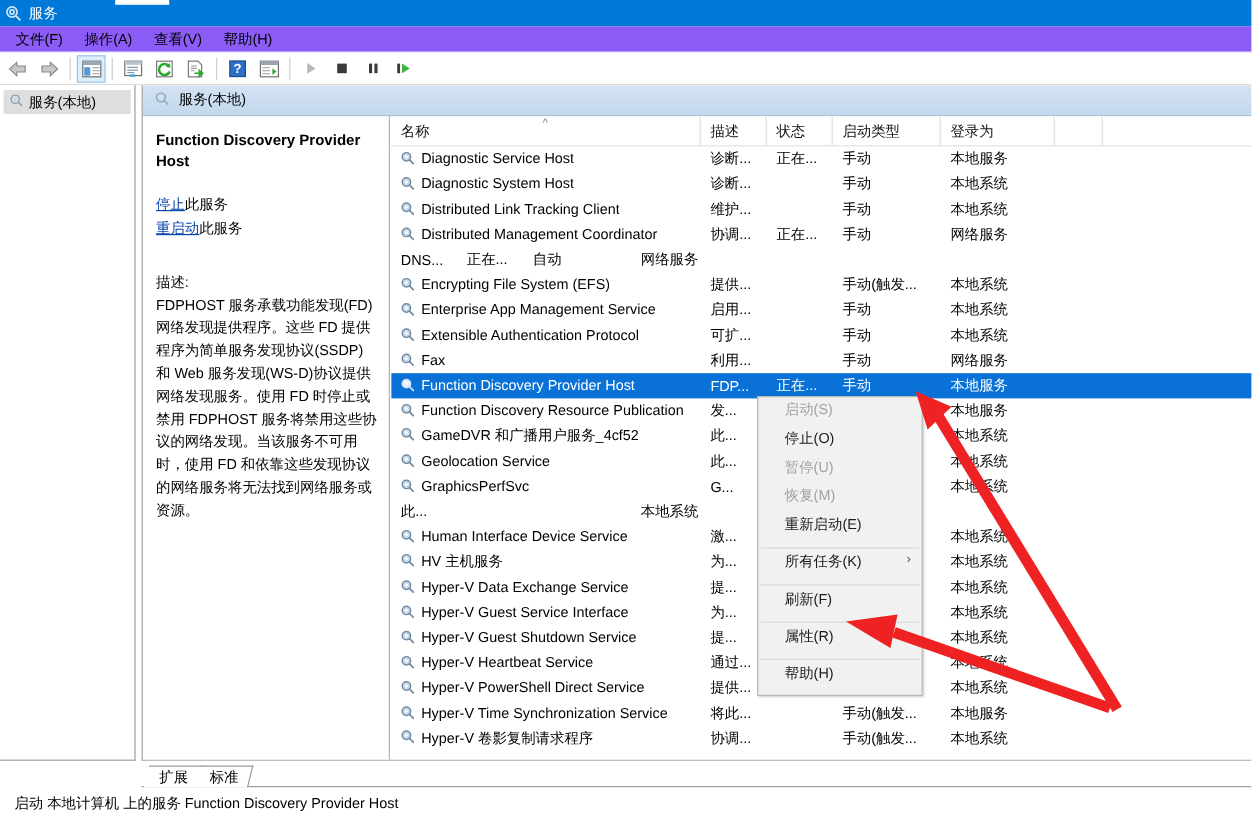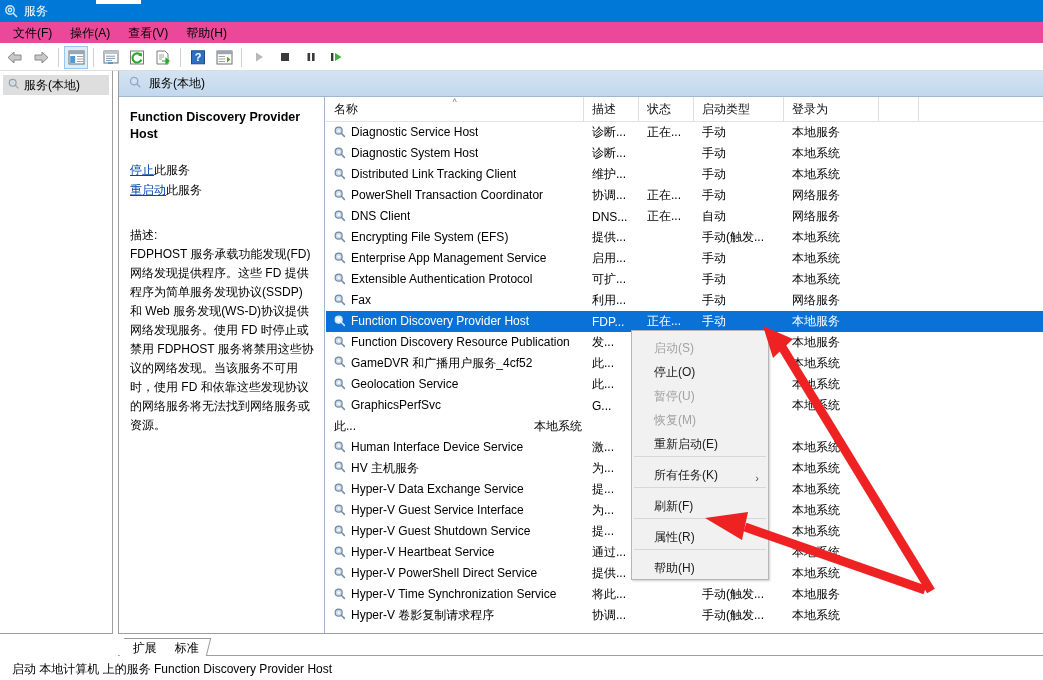--- a/index.html
+++ b/index.html
@@ -29,21 +29,21 @@
   .titlebar .tb-icon {
     width: 16px; height: 16px; margin-left: 3px; margin-right: 5px;
     position: relative; flex: 0 0 auto;
   }
   .gear-svg { display:block; }
   .titlebar .tb-title { font-size: 12px; line-height: 22px; }
 
   
   .menubar {
     position: absolute; left: 0; top: 22px; width: 1043px; height: 22px;
-    background: #ec4899;
+    background: #8b5cf6;
     display: flex; align-items: center; padding-left: 4px;
     border-bottom: 1px solid #ffffff;
   }
   .menubar .mi {
     padding: 2px 9px; font-size: 12px; color: #000; cursor: default;
     line-height: 16px; white-space: nowrap;
   }
 
   
   .toolbar {
@@ -176,21 +176,21 @@
   .statusbar .stxt { margin-left: -4px; white-space: nowrap; }
 
   
   .ctxmenu {
     position: absolute; left: 631px; top: 330px; width: 138px;
     background: #f1f1f1; border: 1px solid #b6b6b6;
     padding: 2px 0; z-index: 40;
     box-shadow: 1px 1px 2px rgba(0,0,0,0.20);
   }
   .ctxitem {
-    height: 24px; display: flex; align-items: flex-end;
+    height: 24px; display: flex; align-items: flex-start;
     padding-left: 22px; font-size: 12px; color: #1a1a1a; cursor: default;
     position: relative;
   }
   .ctxitem.disabled { color: #a2a2a2; }
   .ctxitem.bold { font-weight: normal; }
   .ctxitem .submark {
     position: absolute; right: 9px; font-size: 11px; color: #4d4d4d;
   }
   .ctxsep { height: 1px; background: #d7d7d7; margin: 3px 2px; }
 
@@ -420,36 +420,28 @@
             <div class="cell w-start">手动</div>
             <div class="cell w-logon">本地系统</div>
           </div>
           <div class="row">
             <div class="cell name w-name">
               <span class="icon-svc"><svg width="13" height="13" viewBox="0 0 16 16">
                   <circle cx="7" cy="7" r="4.3" fill="#cdd9e5" stroke="#6f8aa5" stroke-width="1.5"></circle>
                   <circle cx="7" cy="7" r="1.5" fill="#ffffff"></circle>
                   <path d="M10.2 10.2 L14 14" stroke="#6f8aa5" stroke-width="1.8" stroke-linecap="round"></path>
                 </svg></span>
-              <span class="nm">PowerShell Transaction Coordinator</span>
+              <span class="nm">Distributed Management Coordinator</span>
             </div>
             <div class="cell w-desc">协调...</div>
             <div class="cell w-stat">正在...</div>
             <div class="cell w-start">手动</div>
             <div class="cell w-logon">网络服务</div>
           </div>
           <div class="row">
-            <div class="cell name w-name">
-              <span class="icon-svc"><svg width="13" height="13" viewBox="0 0 16 16">
-                  <circle cx="7" cy="7" r="4.3" fill="#cdd9e5" stroke="#6f8aa5" stroke-width="1.5"></circle>
-                  <circle cx="7" cy="7" r="1.5" fill="#ffffff"></circle>
-                  <path d="M10.2 10.2 L14 14" stroke="#6f8aa5" stroke-width="1.8" stroke-linecap="round"></path>
-                </svg></span>
-              <span class="nm">DNS Client</span>
-            </div>
             <div class="cell w-desc">DNS...</div>
             <div class="cell w-stat">正在...</div>
             <div class="cell w-start">自动</div>
             <div class="cell w-logon">网络服务</div>
           </div>
           <div class="row">
             <div class="cell name w-name">
               <span class="icon-svc"><svg width="13" height="13" viewBox="0 0 16 16">
                   <circle cx="7" cy="7" r="4.3" fill="#cdd9e5" stroke="#6f8aa5" stroke-width="1.5"></circle>
                   <circle cx="7" cy="7" r="1.5" fill="#ffffff"></circle>

